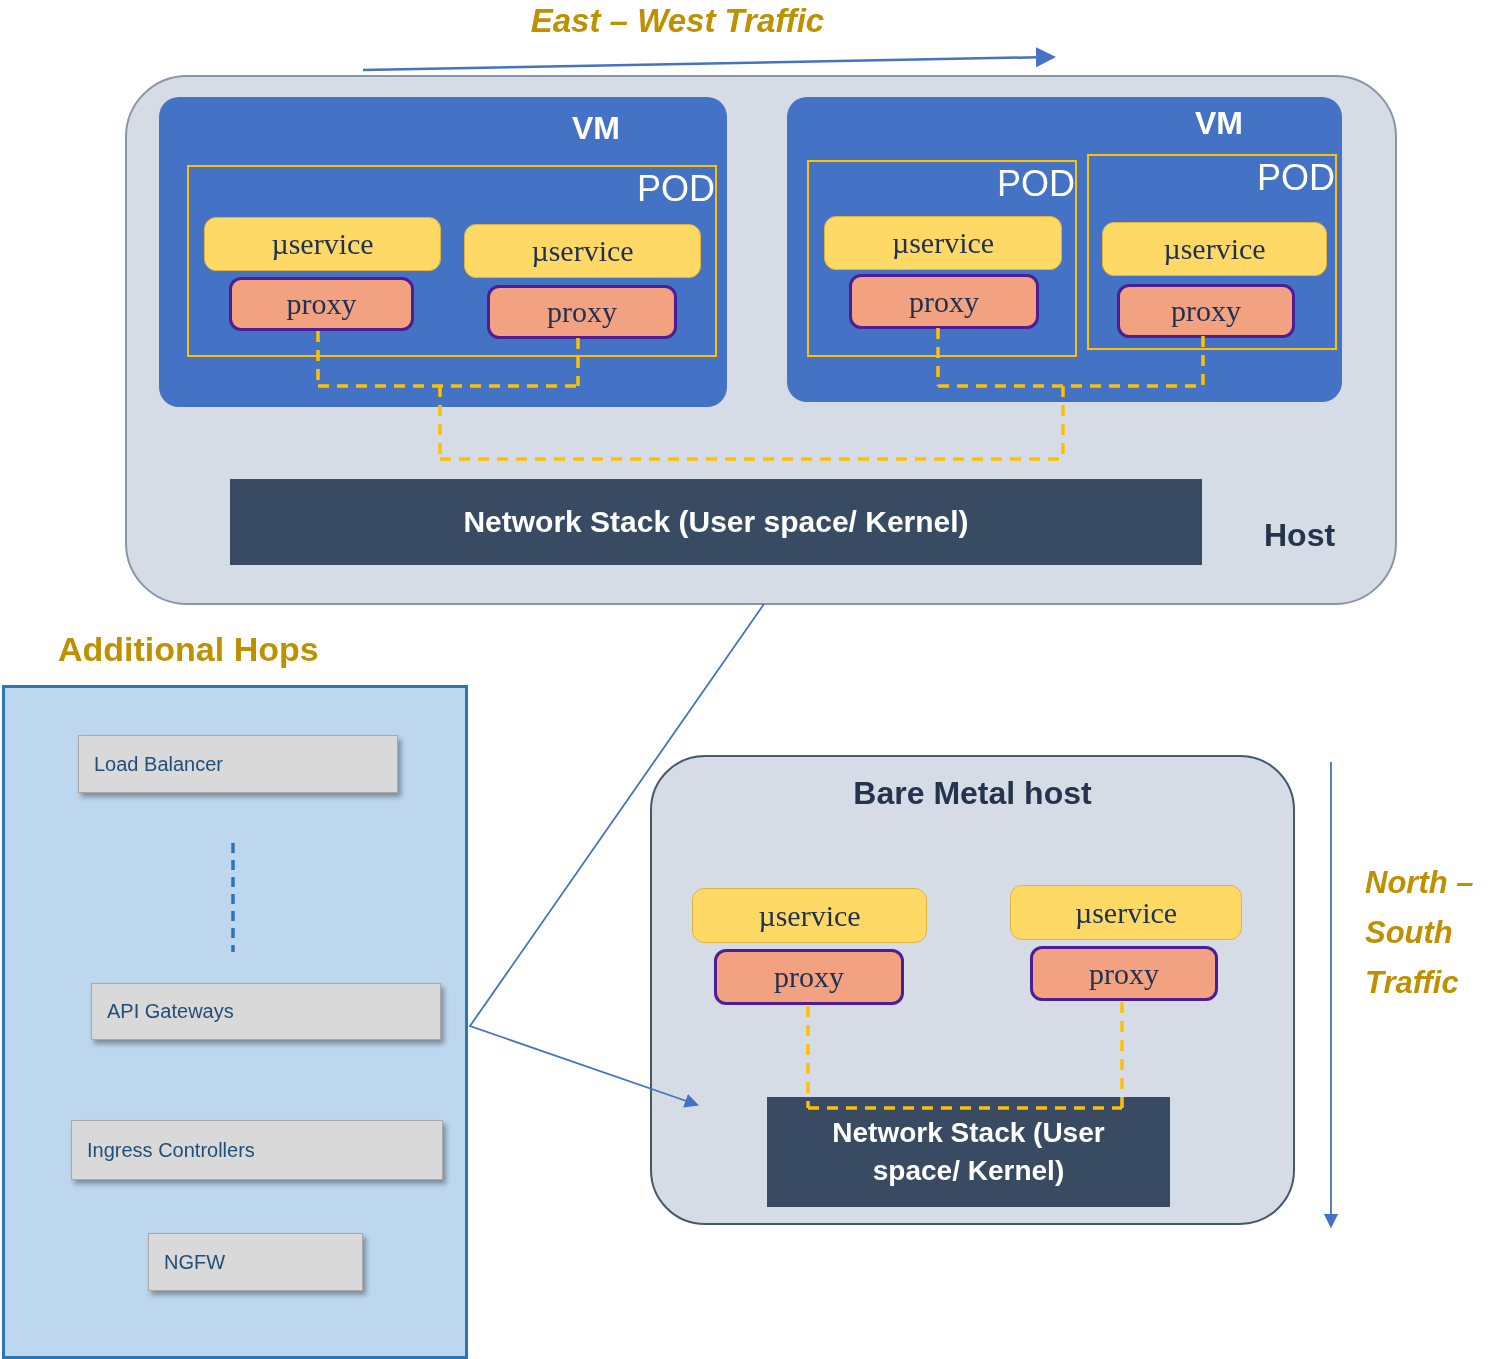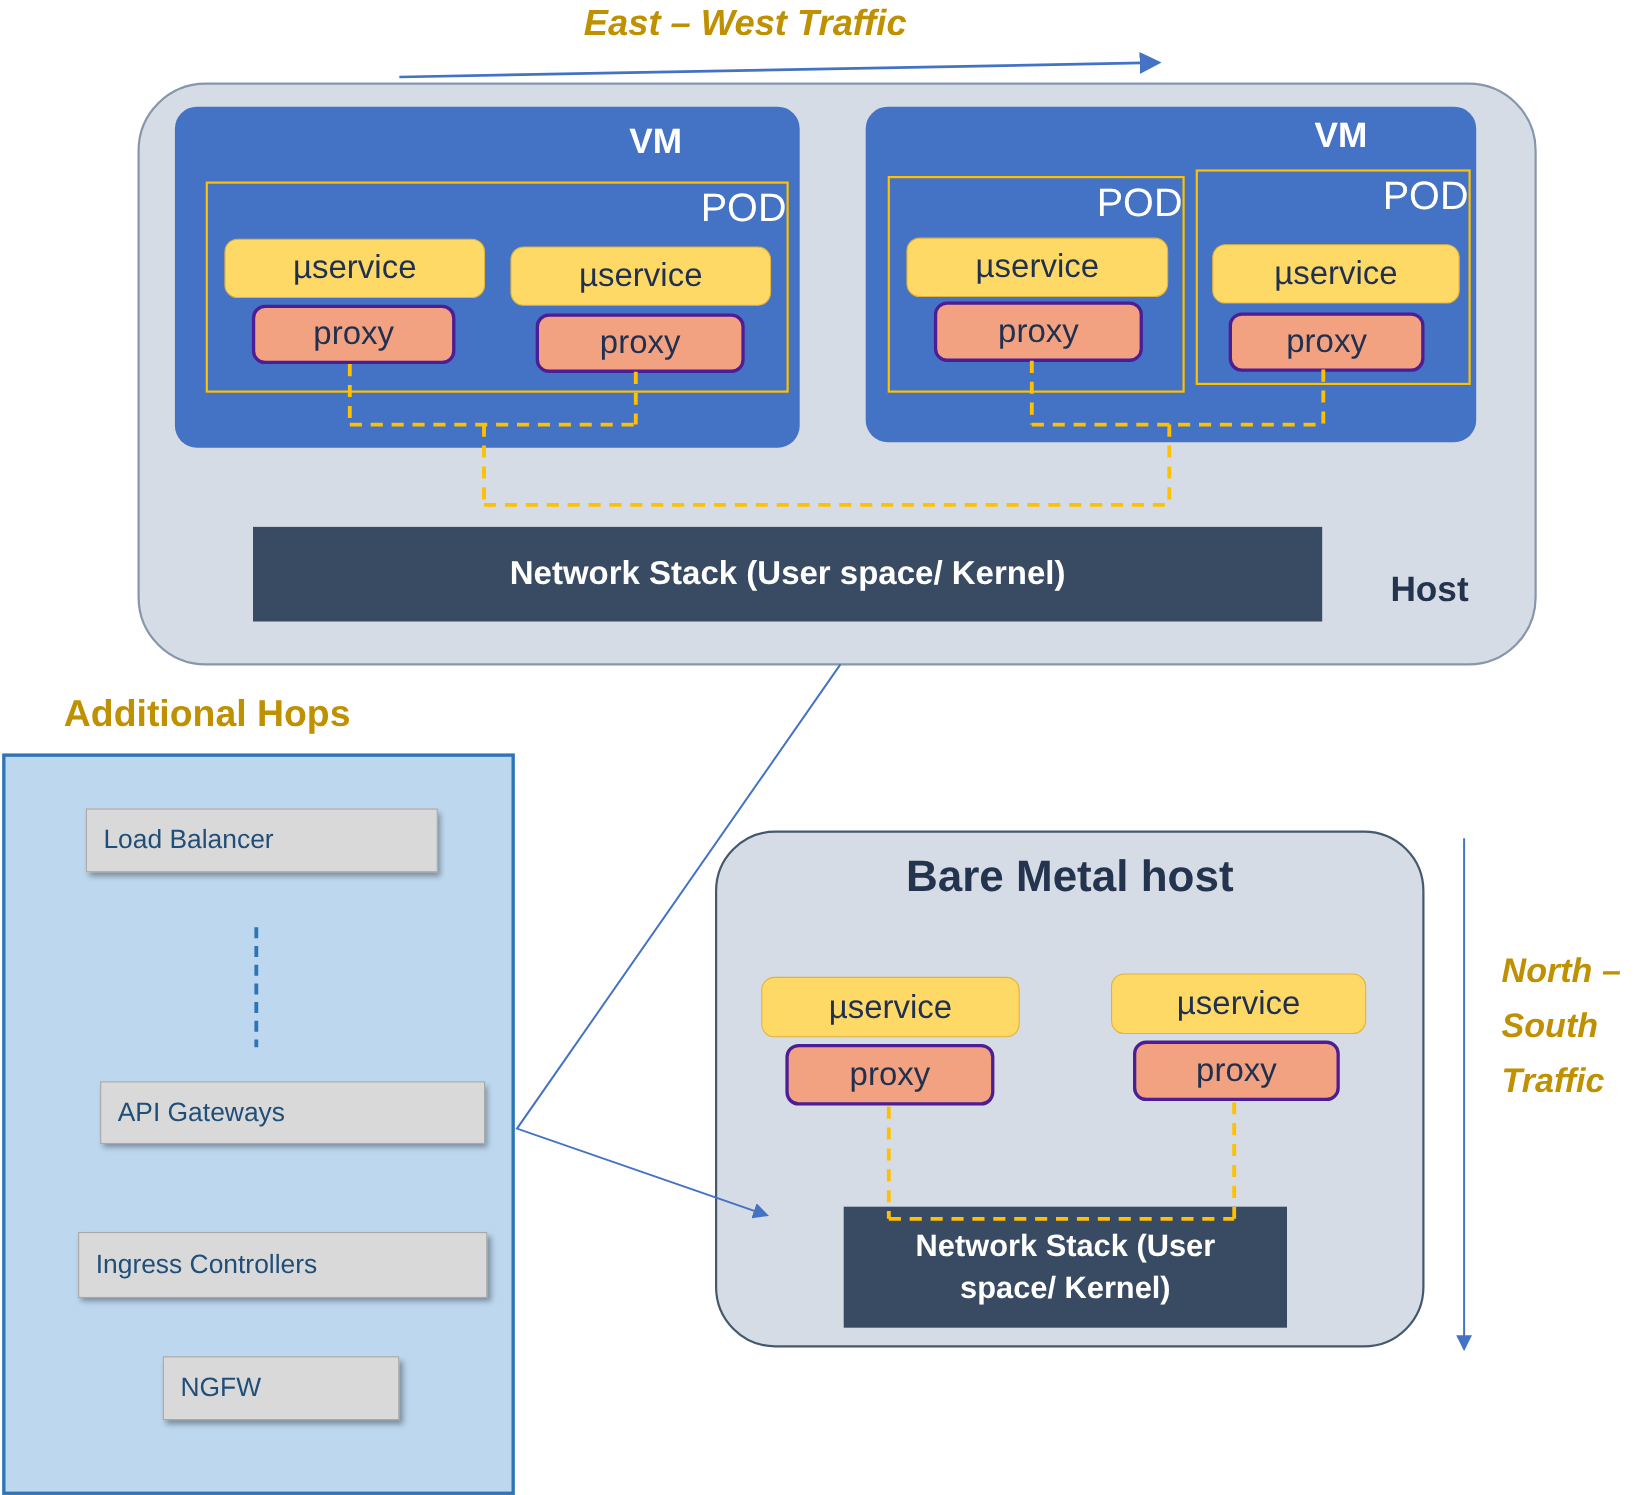--- a/index.html
+++ b/index.html
@@ -25,52 +25,52 @@
   .vm2 .vm-label { left:408px; top:8px; }
 
   .pod { position:absolute; border:2px solid #FFC000; }
   .pod1  { left:28px;  top:68px; width:530px; height:192px; }
   .pod2a { left:20px;  top:63px; width:270px; height:197px; }
   .pod2b { left:300px; top:57px; width:250px; height:196px; }
   .pod-label { position:absolute; left:0; top:1px; width:100%; text-align:right;
                color:#ffffff; font-size:36px; font-weight:500; }
 
   .chip { position:absolute; display:flex; align-items:center; justify-content:center;
-          border-radius:12px; font-size:30px; color:#1F3050; }
+          border-radius:12px; font-size:30px; color:#1F3050;font-family:Liberation Serif, serif; }
   .us { background:#FFD966; border:1px solid #E2B33C; }
   .px { background:#F2A181; border:3px solid #4c1d95; }
 
   .us1a { left:15px;  top:50px;  width:237px; height:54px; }
   .px1a { left:40px;  top:110px; width:185px; height:54px; }
   .us1b { left:275px; top:57px;  width:237px; height:54px; }
   .px1b { left:298px; top:118px; width:190px; height:54px; }
   .us2a { left:15px;  top:54px;  width:238px; height:54px; }
   .px2a { left:40px;  top:112px; width:190px; height:55px; }
   .us2b { left:13px;  top:66px;  width:225px; height:54px; }
   .px2b { left:28px;  top:128px; width:178px; height:54px; }
 
   .stack { position:absolute; background:#384B63; color:#ffffff; font-weight:bold;
            display:flex; align-items:center; justify-content:center; text-align:center; }
   .host-stack { left:103px; top:402px; width:972px; height:86px; font-size:30px; }
   .bm-stack   { left:115px; top:340px; width:403px; height:110px; font-size:28px; padding:0 34px; line-height:1.35; }
 
   .bm-box { position:absolute; left:650px; top:755px; width:645px; height:470px;
             background:#D6DCE5; border:2px solid #44586E; border-radius:55px; z-index:1; }
   .bm-label { position:absolute; left:0; top:18px; width:100%; text-align:center;
-              font-size:40px; font-weight:bold; color:#24344E; }
+              font-size:32px; font-weight:bold; color:#24344E; }
   .bm-us1 { left:40px;  top:131px; width:235px; height:55px; }
   .bm-px1 { left:62px;  top:192px; width:190px; height:56px; }
   .bm-us2 { left:358px; top:128px; width:232px; height:55px; }
   .bm-px2 { left:378px; top:189px; width:188px; height:55px; }
 
   .ah-box { position:absolute; left:2px; top:685px; width:466px; height:674px;
             background:#BDD7EE; border:3px solid #2E75B6; z-index:1; }
   .hop-item { position:absolute; background:#D9D9D9; border:1px solid #A8A8A8;
               box-shadow:3px 4px 5px rgba(0,0,0,0.35); display:flex; align-items:center;
-              padding-left:15px; font-size:24px; color:#1F4E79; }
+              padding-left:15px; font-size:20px; color:#1F4E79; }
   .hop-lb      { left:73px;  top:47px;  width:320px; height:58px; }
   .hop-api     { left:86px;  top:295px; width:350px; height:57px; }
   .hop-ingress { left:66px;  top:432px; width:372px; height:60px; }
   .hop-ngfw    { left:143px; top:545px; width:215px; height:58px; }
 </style>
 </head>
 <body>
 
 <div class="canvas">
 

